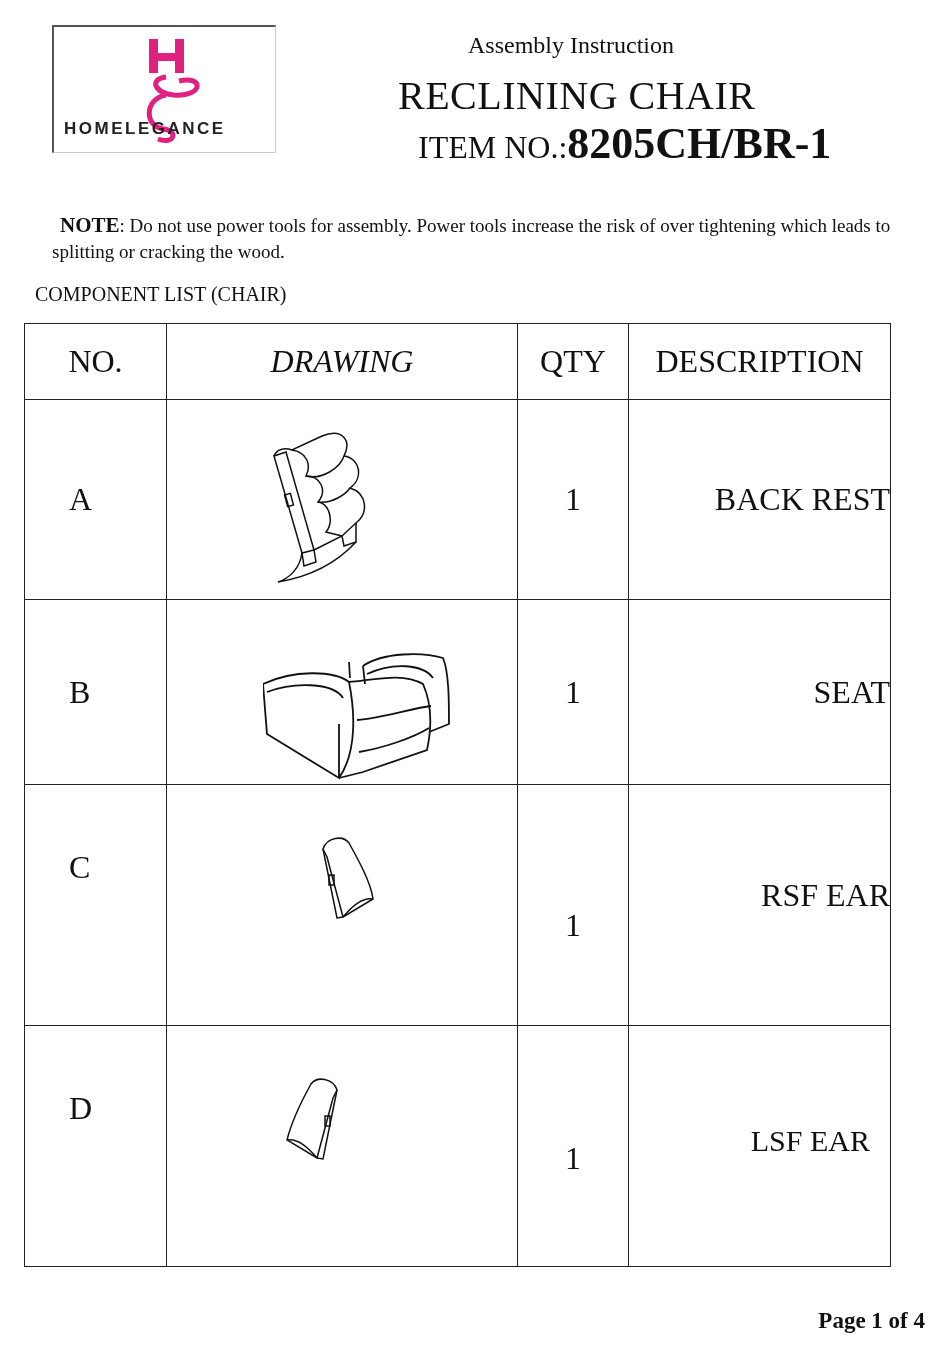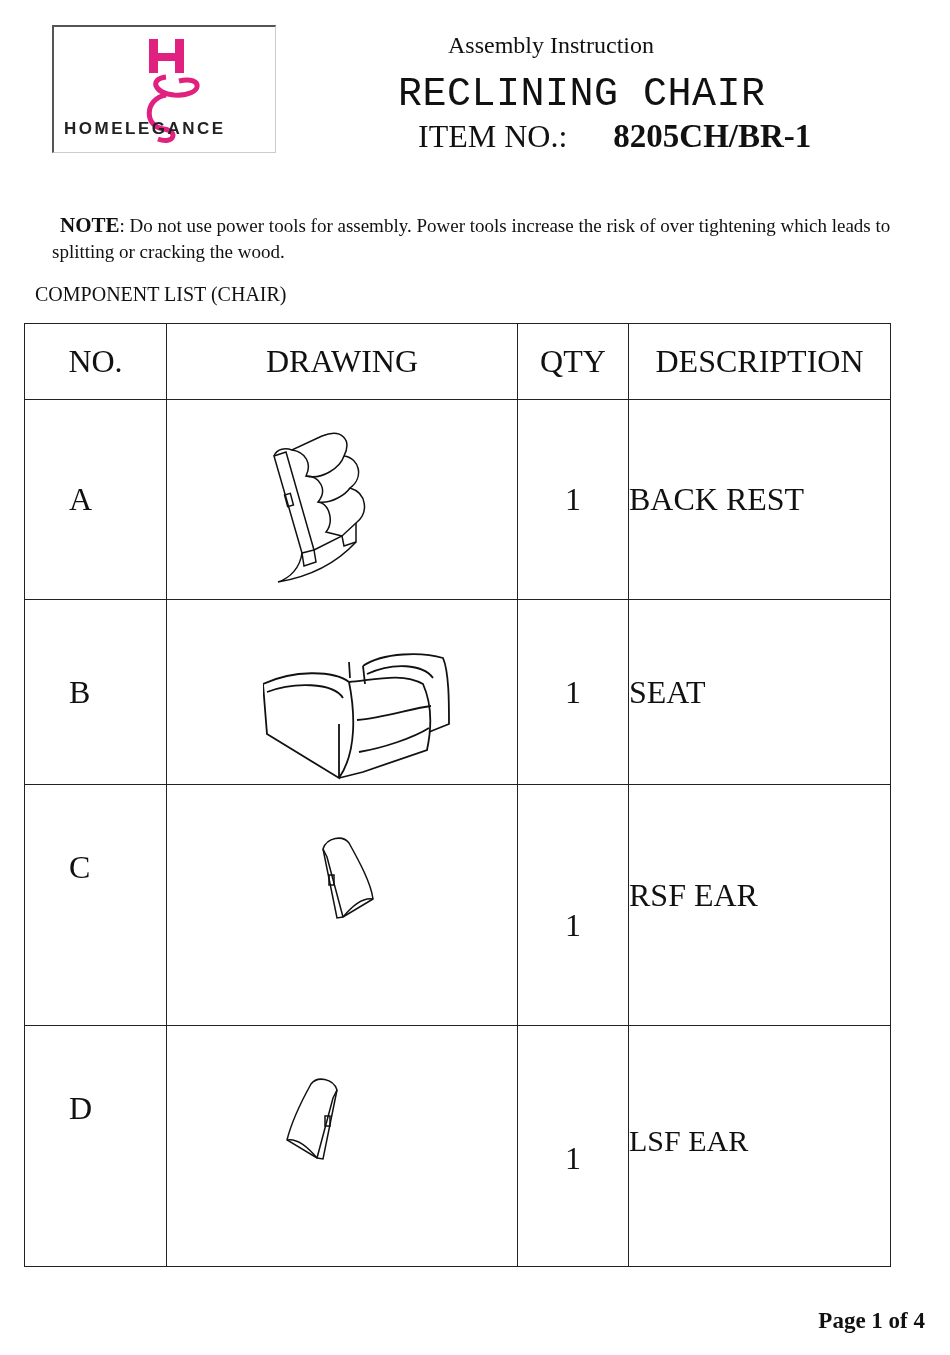--- a/index.html
+++ b/index.html
@@ -1,39 +1,39 @@
 <!DOCTYPE html>
 <html><head>
   <meta charset="utf-8">
   <style>
     html, body { margin: 0; padding: 0; background: #ffffff; }
     body { width: 950px; height: 1355px; position: relative; overflow: hidden; font-family: "Liberation Serif", serif; color: #111; }
     .logo { position: absolute; left: 52px; top: 25px; width: 224px; height: 128px; border-top: 2px solid #555; border-left: 2px solid #555; border-right: 1px solid #ccc; border-bottom: 1px solid #ccc; box-sizing: border-box; background: #fff; }
     .logo svg { position: absolute; left: 0; top: 0; }
     .brand-text { position: absolute; left: 10px; top: 92px; font-family: "Liberation Sans", sans-serif; font-weight: bold; font-size: 17px; letter-spacing: 2.5px; color: #222; text-align: center; }
-    .subtitle { position: absolute; left: 448px; top: 32px; font-size: 24px; }
-    .title { position: absolute; left: 398px; top: 72px; font-size: 40px; letter-spacing: 0.5px; font-family: Liberation Mono, monospace; }
+    .subtitle { position: absolute; left: 468px; top: 32px; font-size: 24px; }
+    .title { position: absolute; left: 398px; top: 72px; font-size: 40px; letter-spacing: 0.5px; }
     .item-no { position: absolute; left: 418px; top: 118px; font-size: 32px; }
-    .item-no b { font-size: 33px; margin-left: 46px; }
+    .item-no b { font-size: 44px; }
     .note { position: absolute; left: 52px; top: 212px; width: 850px; font-size: 19px; line-height: 26px; }
     .note b { font-size: 21px; margin-left: 8px; }
     .section-title { position: absolute; left: 35px; top: 283px; font-size: 20px; }
     table { position: absolute; left: 24px; top: 323px; border-collapse: collapse; width: 867px; }
     td, th { border: 1.5px solid #222; font-weight: normal; font-size: 32px; padding: 0; }
     th { height: 75px; text-align: center; }
     .c-no { width: 141px; }
-    .c-draw { width: 350px; }
+    .c-draw { width: 350px; font-style: italic; }
     .c-qty { width: 110px; }
     .row-a td { height: 199px; }
     .row-b td { height: 184px; }
     .row-c td { height: 176px; }
     .row-d td { height: 176px; }
     .no-cell { padding-left: 44px; text-align: left; }
     .qty-cell { text-align: center; }
-    .desc-cell { text-align: left; }
+    .desc-cell { text-align: right; }
     .draw-cell { position: relative; }
     .draw-cell svg { position: absolute; }
     .footer { position: absolute; right: 25px; top: 1308px; font-size: 23px; font-weight: bold; }
   </style>
 </head>
 <body>
 
 <div class="logo">
   <svg width="222" height="126" viewBox="0 0 222 126">
     <rect x="95" y="12" width="9" height="34" fill="#e0217f"></rect>

